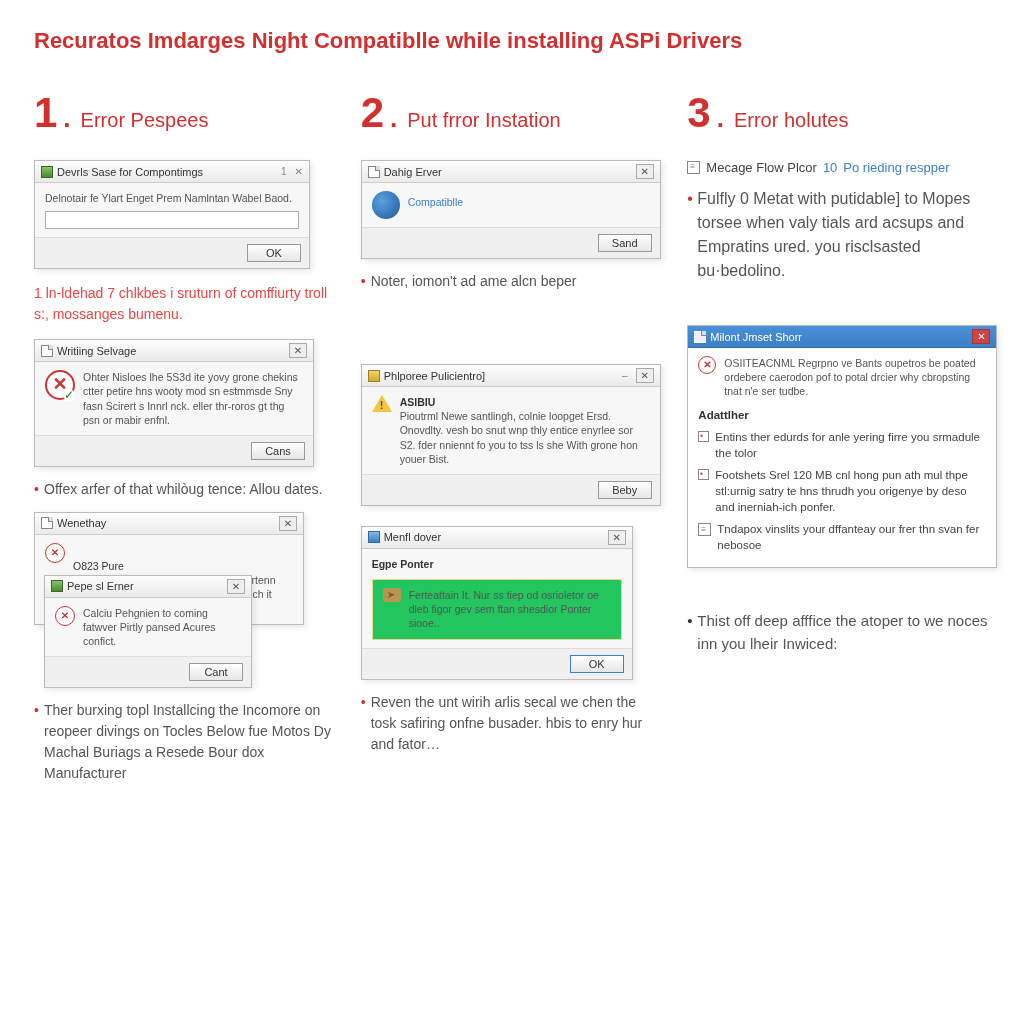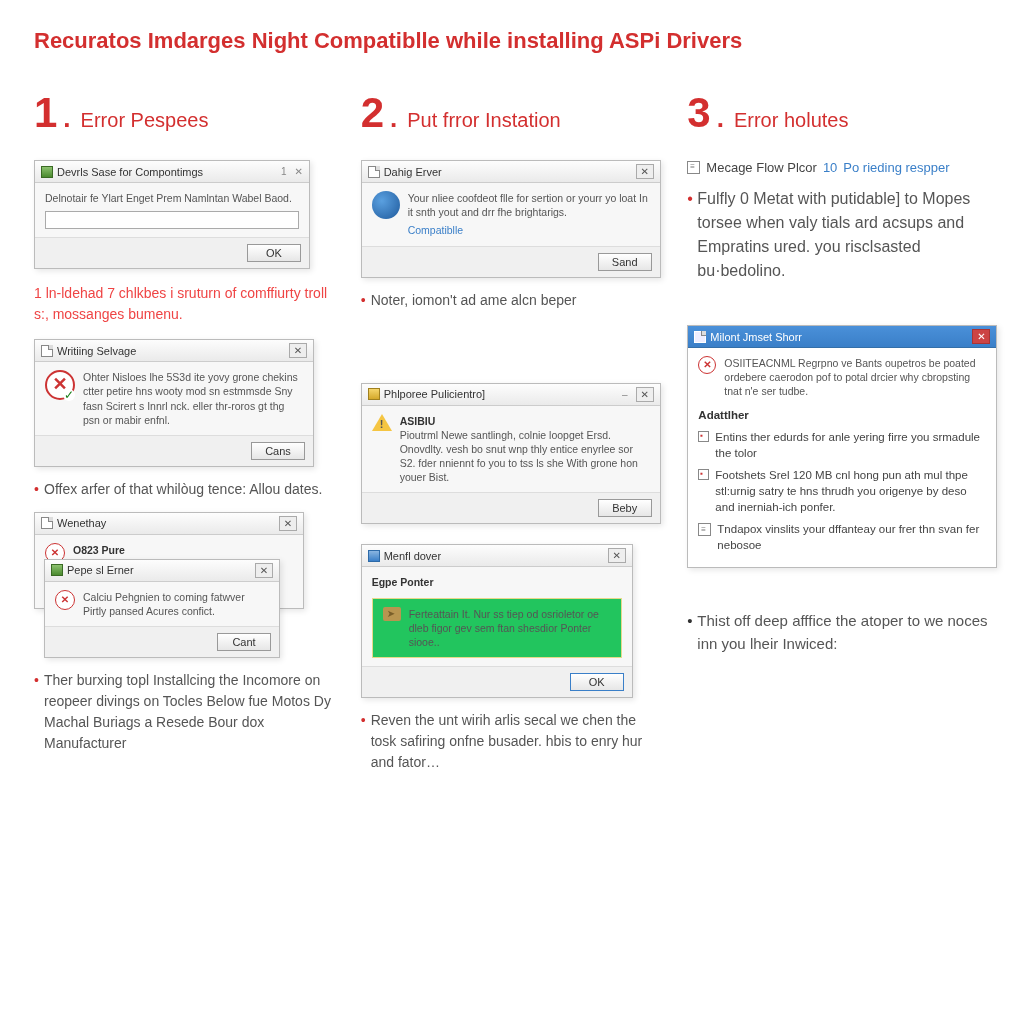--- a/index.html
+++ b/index.html
@@ -122,26 +122,26 @@
     <div class="stack">
       <div class="win" style="width:270px;">
         <div class="titlebar">
           <span class="t-icon icon-doc"></span>
           <span class="t-text">Wenethay</span>
           <span class="t-close">✕</span>
         </div>
         <div class="body row">
           <span class="icon-err-small" style="width:20px;height:20px;"></span>
           <div>
-            <div style="font-weight:700;color:#333;">O823 Pure</div>
+            <div style="font-weight:400;color:#333;margin-top:16px;">O823 Pure</div>
             <div>Cotenstl or thes efte martted lis wyte ortenn spsed'?. Cnt hne lune Is. Simpee tel tech it pum comies te</div>
           </div>
         </div>
       </div>
-      <div class="win front" style="width:236px;">
+      <div class="win front" style="width:208px;">
         <div class="titlebar">
           <span class="t-icon icon-app"></span>
           <span class="t-text">Pepe sl Erner</span>
           <span class="t-close">✕</span>
         </div>
         <div class="body row">
           <span class="icon-err-small" style="width:20px;height:20px;"></span>
           <div>Calciu Pehgnien to coming fatwver Pirtly pansed Acures confict.</div>
         </div>
         <div class="footer">
@@ -162,21 +162,20 @@
 
     <div class="win" style="width:300px;">
       <div class="titlebar">
         <span class="t-icon icon-doc"></span>
         <span class="t-text">Dahig Erver</span>
         <span class="t-close">✕</span>
       </div>
       <div class="body row">
         <span class="icon-globe"></span>
         <div>
-          <div>Your nliee coofdeot flle for sertion or yourr yo loat In it snth yout and drr fhe brightarigs.</div>
           <div class="info-link" style="margin-top:4px;">Compatiblle</div>
         </div>
       </div>
       <div class="footer">
         <span class="btn">Sand</span>
       </div>
     </div>
 
     <div class="bullet">Noter, iomon't ad ame alcn beper</div>
 

